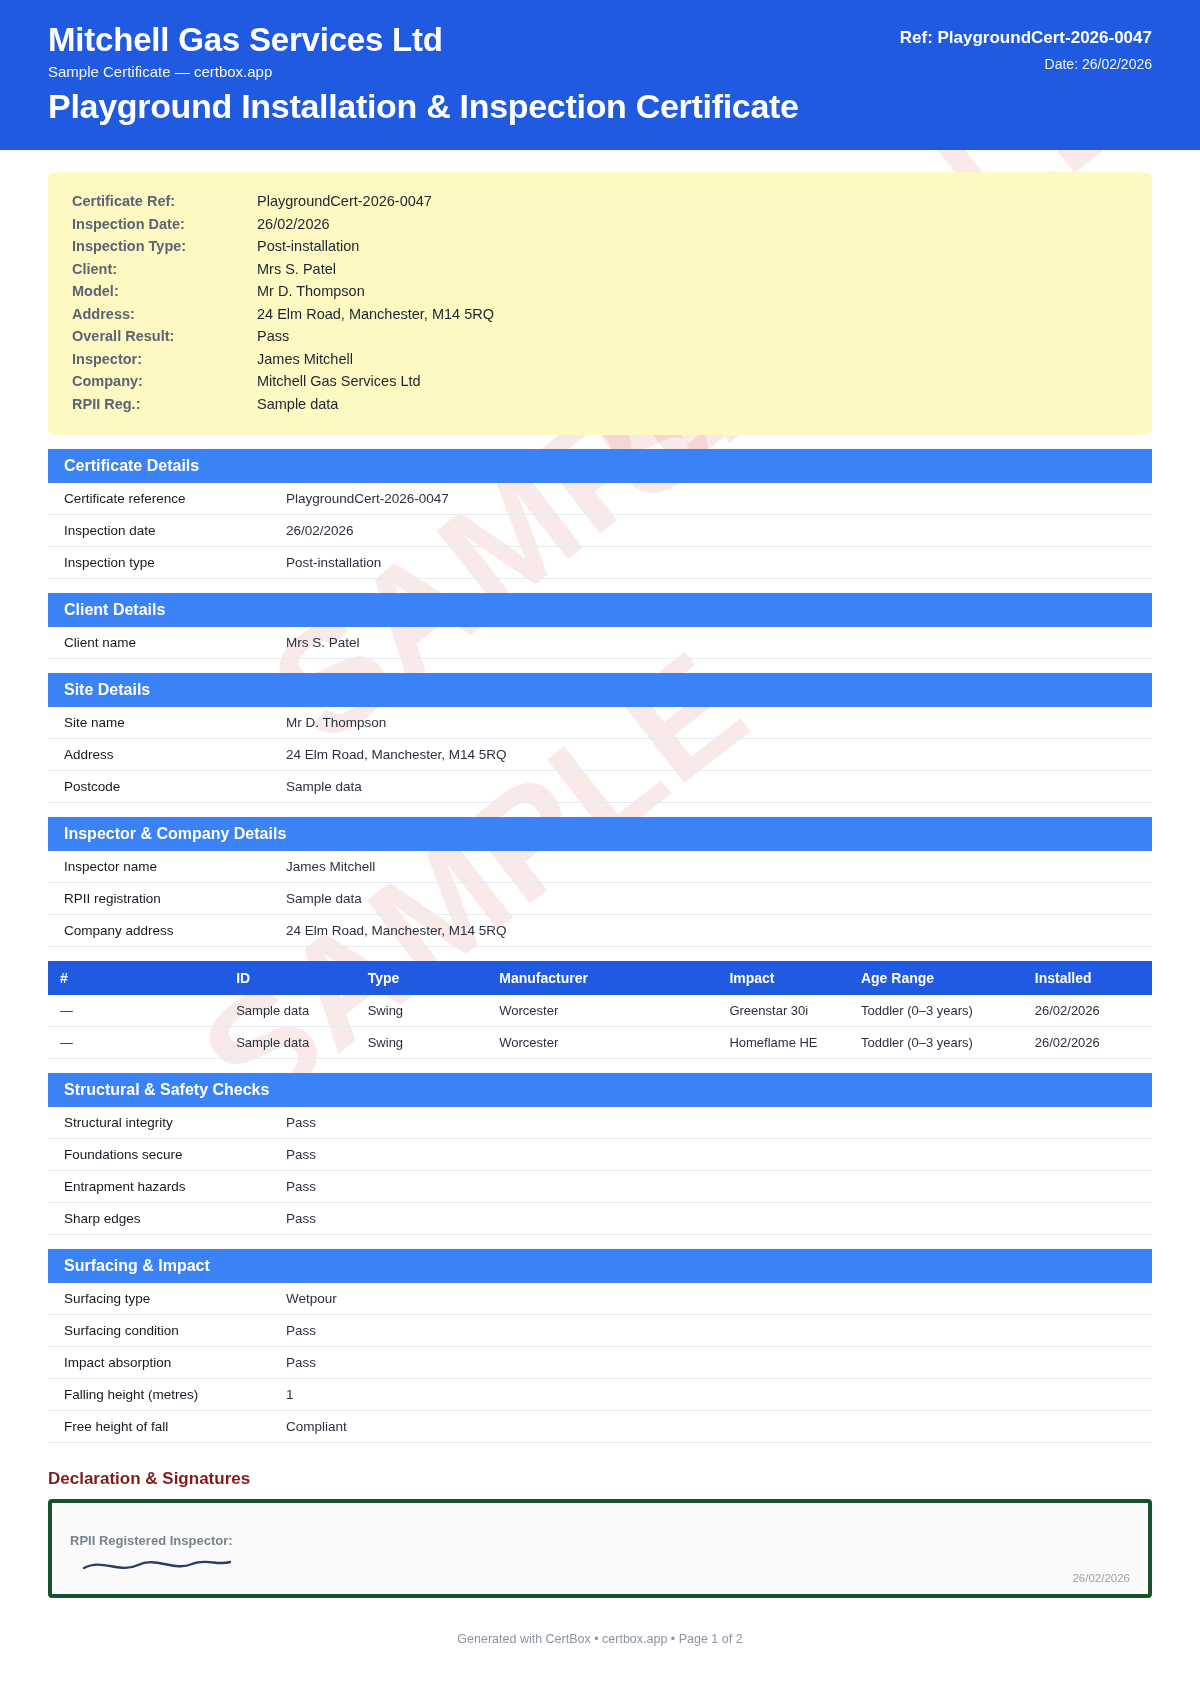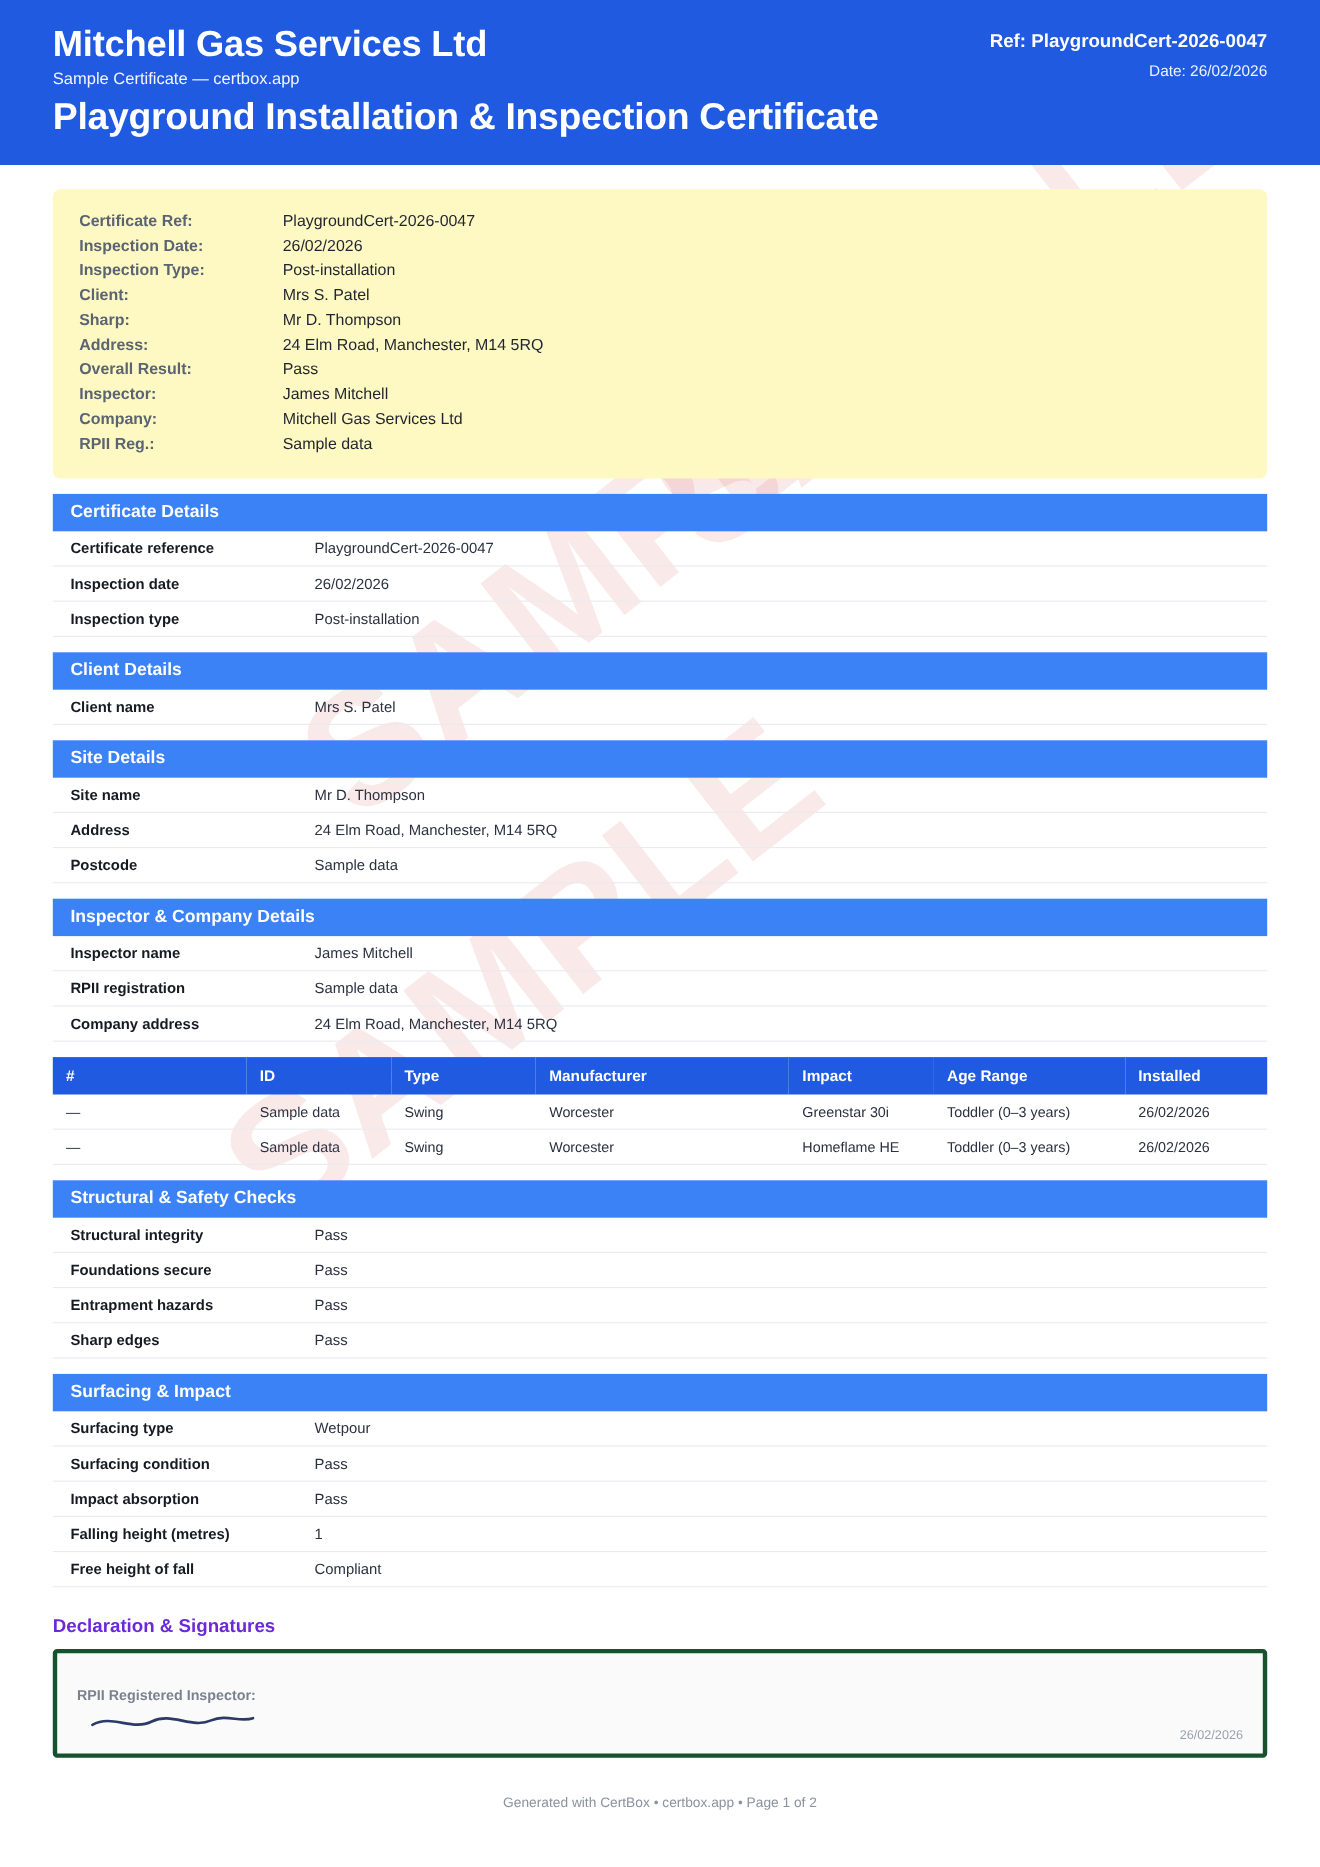--- a/index.html
+++ b/index.html
@@ -139,21 +139,21 @@
     border-bottom: 1px solid #e8eaee;
   }
   .kv-table tr:last-child { border-bottom: 1px solid #e8eaee; }
   .kv-table td {
     padding: 8px 16px;
     font-size: 13.5px;
     vertical-align: top;
   }
   .kv-key {
     width: 222px;
-    font-weight: 700;
+    font-weight: 400;
     color: #161a22;
   }
   .kv-val {
     font-weight: 400;
     color: #2b3140;
   }
 
   
   .equip-wrap { margin-top: 14px; }
   .equip-table {
@@ -179,21 +179,21 @@
   .col-type { width: 112px; }
   .col-manu { width: 196px; }
   .col-model { width: 112px; }
   .col-age { width: 148px; }
   .col-inst { width: 110px; }
 
   
   .decl-title {
     font-size: 17px;
     font-weight: 700;
-    color: #6d28d9;
+    color: #7f1d1d;
     margin: 26px 0 10px 0;
   }
   .decl-box {
     background: #fafafa;
     border: 4px solid #14532d;
     border-radius: 4px;
     padding: 30px 18px 16px 18px;
     min-height: 76px;
     position: relative;
   }
@@ -258,21 +258,21 @@
     </div>
     <div class="summary-row">
       <div class="summary-label">Inspection Type:</div>
       <div class="summary-value">Post-installation</div>
     </div>
     <div class="summary-row">
       <div class="summary-label">Client:</div>
       <div class="summary-value">Mrs S. Patel</div>
     </div>
     <div class="summary-row">
-      <div class="summary-label">Sharp:</div>
+      <div class="summary-label">Model:</div>
       <div class="summary-value">Mr D. Thompson</div>
     </div>
     <div class="summary-row">
       <div class="summary-label">Address:</div>
       <div class="summary-value">24 Elm Road, Manchester, M14 5RQ</div>
     </div>
     <div class="summary-row">
       <div class="summary-label">Overall Result:</div>
       <div class="summary-value">Pass</div>
     </div>

